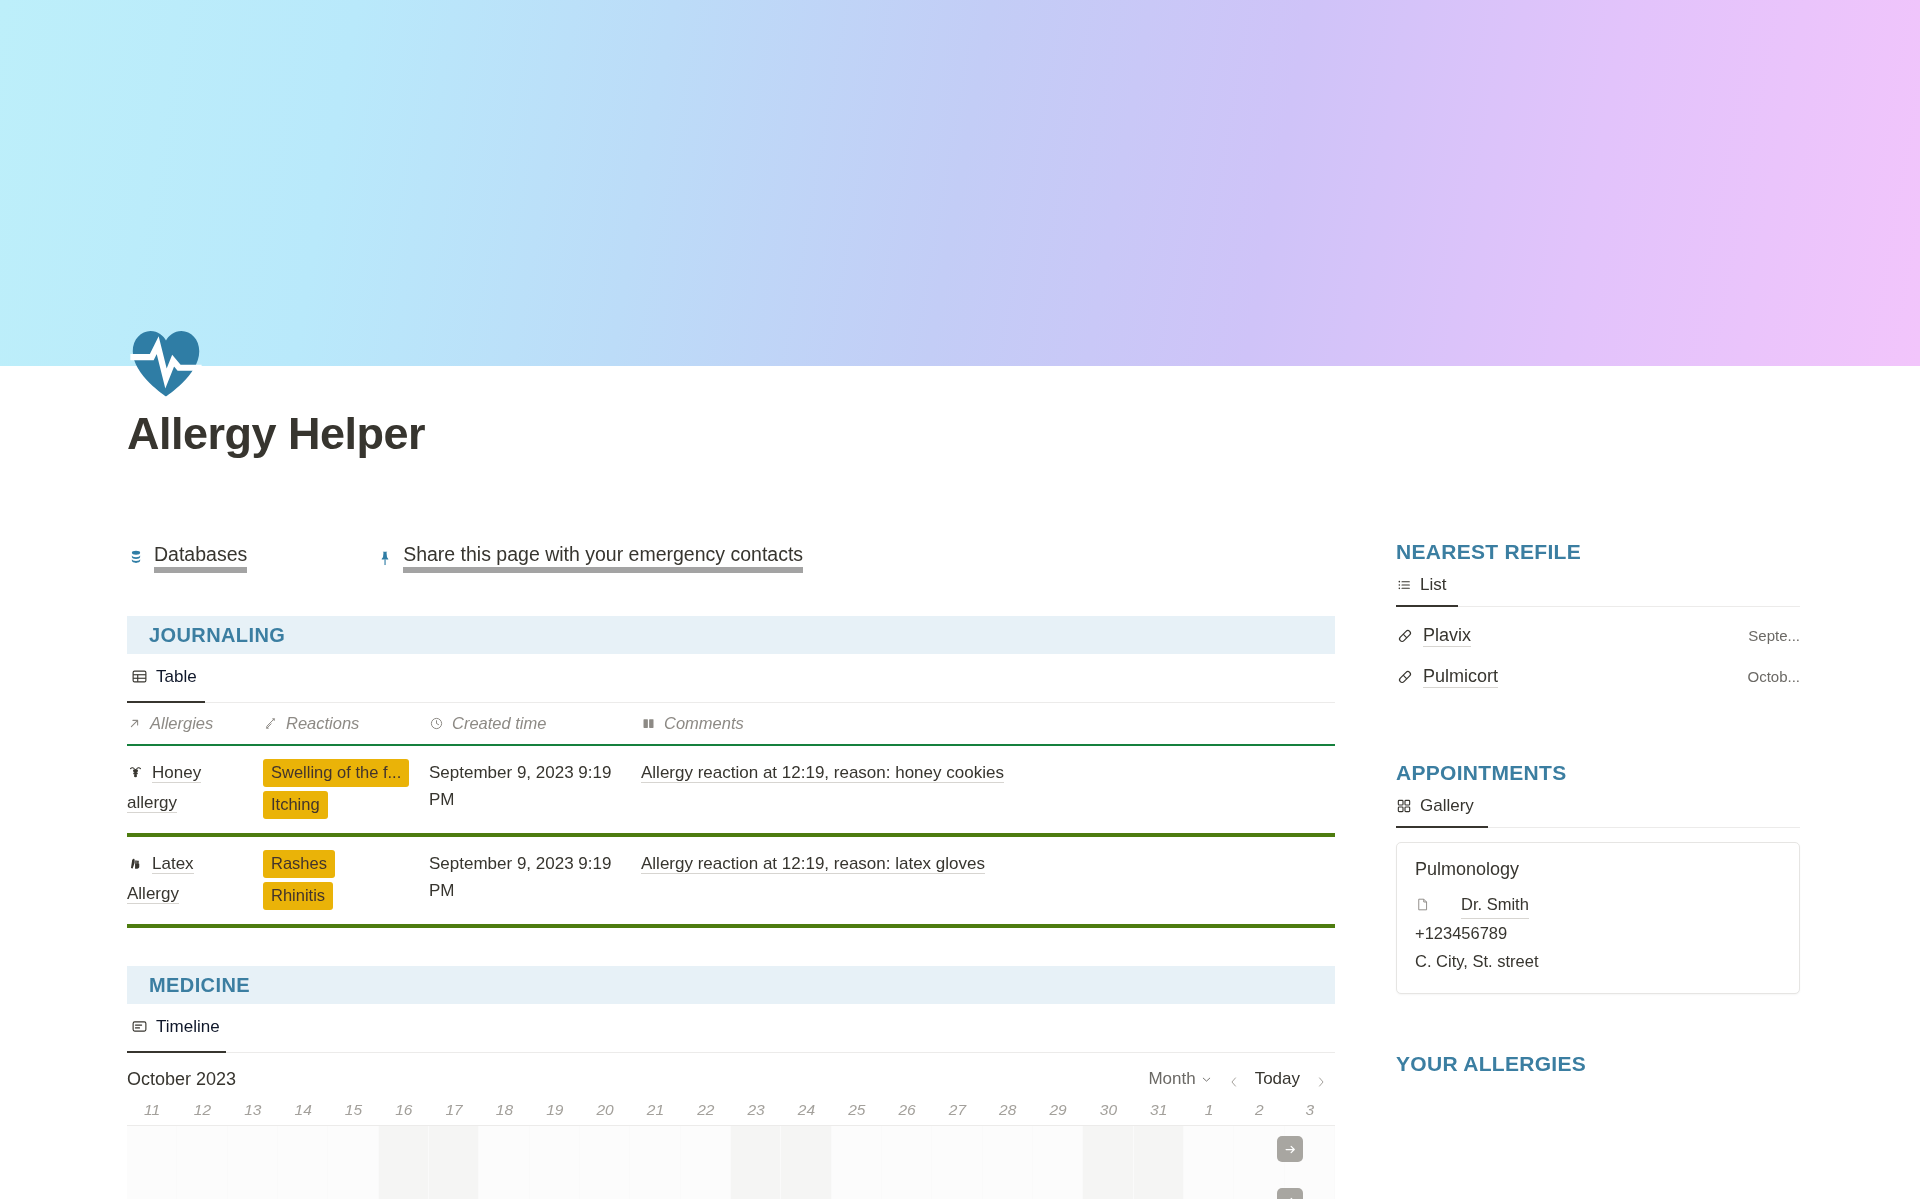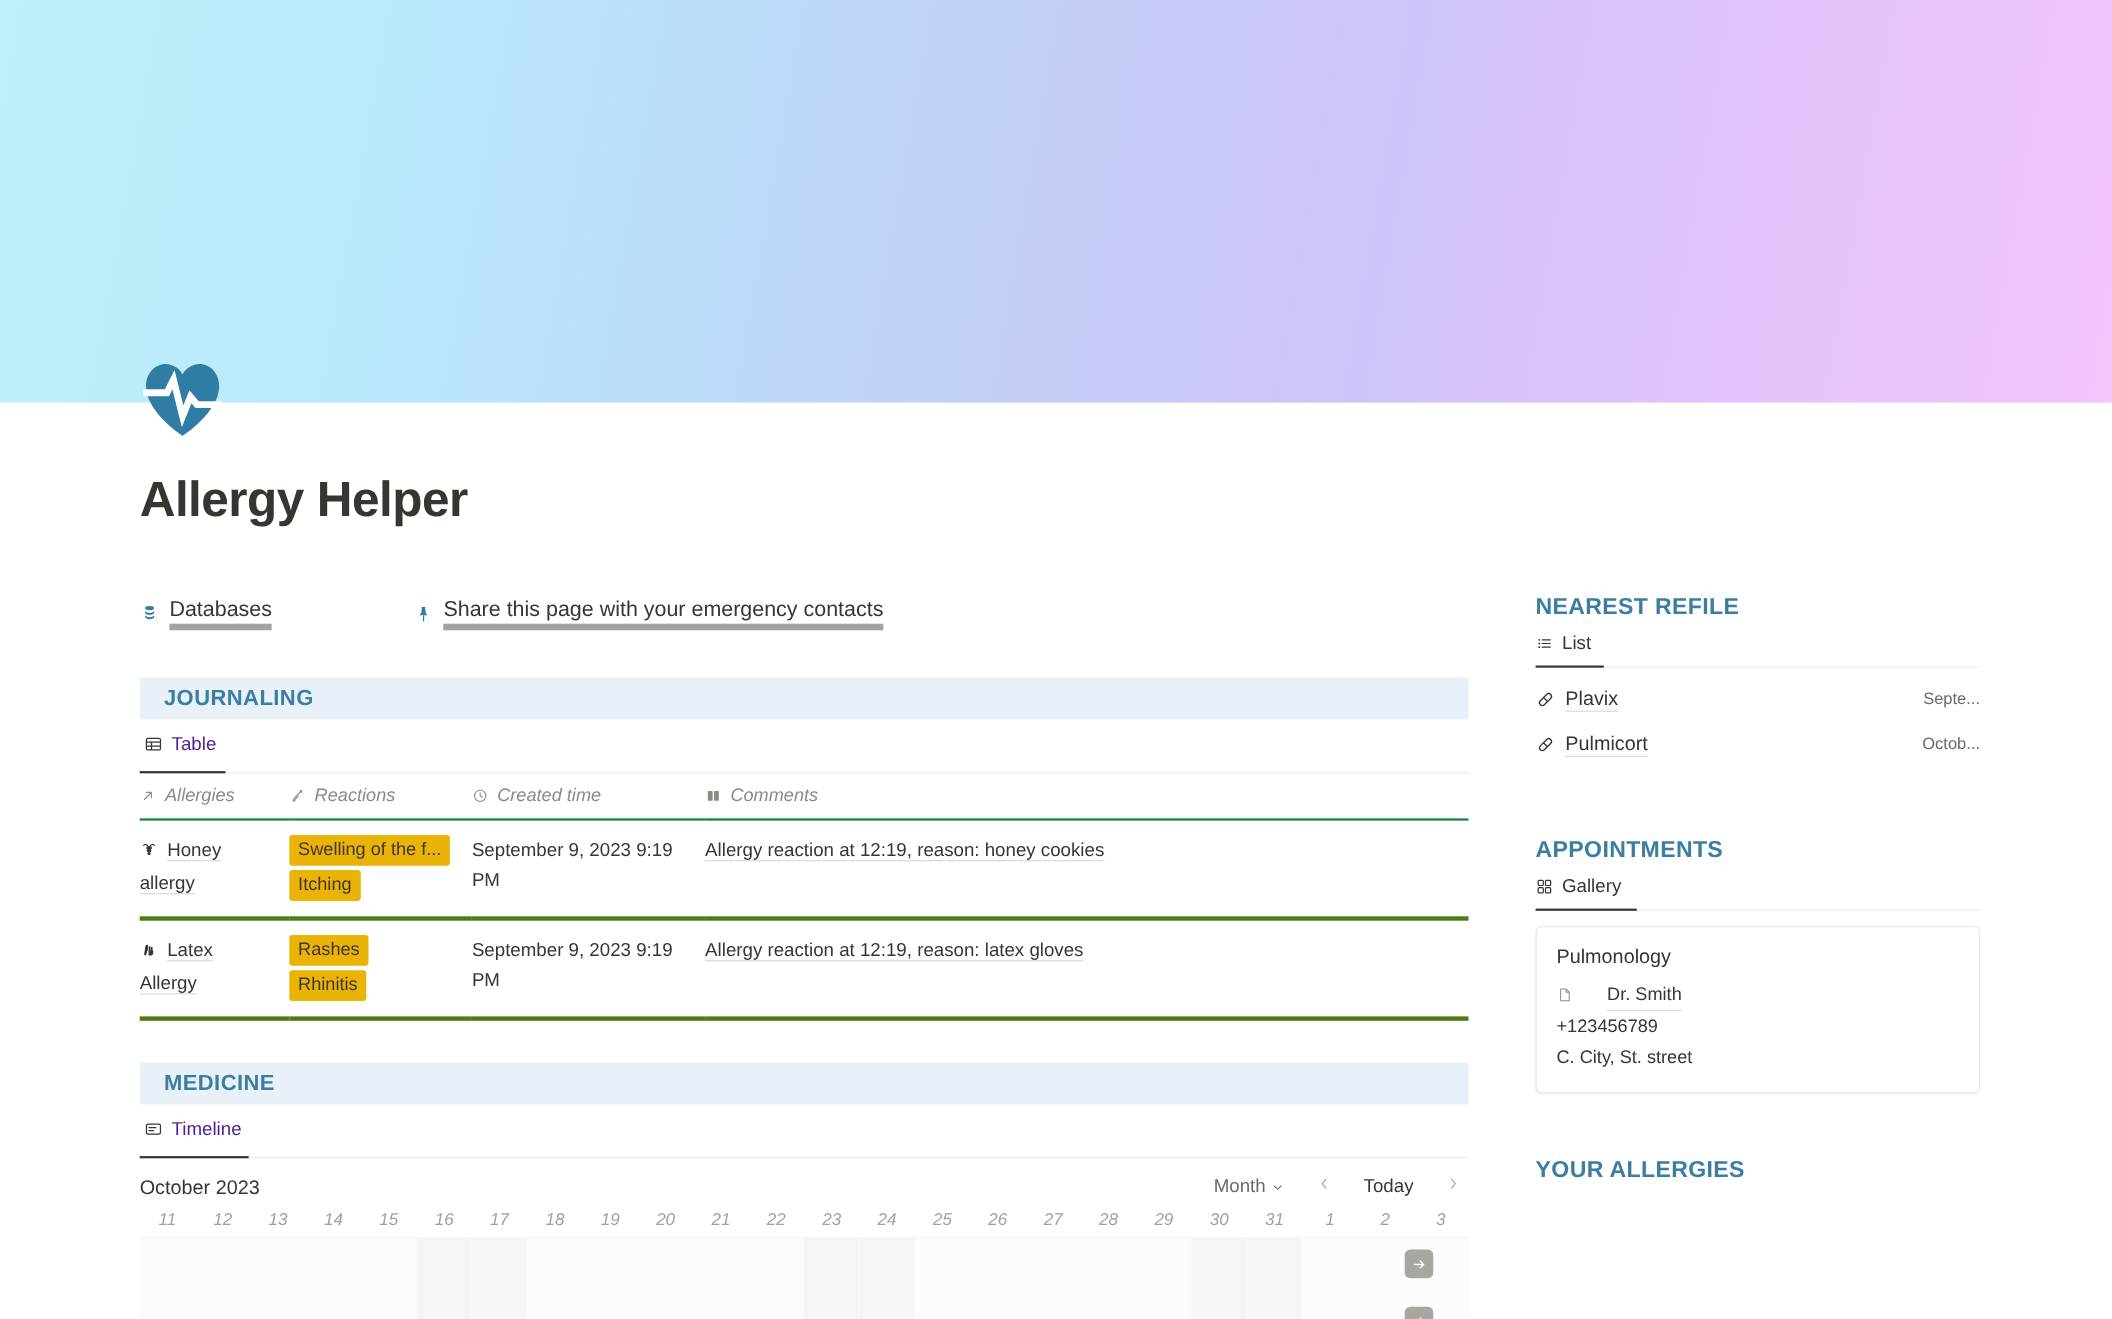--- a/index.html
+++ b/index.html
@@ -25,21 +25,21 @@
   .page-icon {
     position: absolute;
     left: 128px;
     top: 325px;
     width: 76px;
     height: 76px;
   }
   .page-title {
     position: absolute;
     left: 127px;
-    top: 428px;
+    top: 408px;
     font-size: 45px;
     font-weight: bold;
     letter-spacing: -0.5px;
     color: #37352f;
   }
 
   
   .link-row { position: absolute; top: 543px; left: 127px; width: 1200px; height: 30px; }
   .link-item {
     display: inline-flex;
@@ -71,21 +71,21 @@
     letter-spacing: 0.4px;
   }
 
   .view-tabs { height: 48px; position: relative; }
   .view-tab {
     display: inline-flex;
     align-items: center;
     gap: 8px;
     height: 45px;
     font-size: 17px;
-    color: #4c1d95;
+    color: #0f172a;
     padding: 0 4px;
     cursor: pointer;
   }
   .tabs-rule { height: 1px; background: #ecebea; position: relative; }
   .tabs-rule .active-underline {
     position: absolute;
     left: 0; top: -1px;
     height: 2px;
     background: #37352f;
   }
@@ -135,21 +135,21 @@
 
   
   .tl-head {
     display: flex;
     align-items: center;
     justify-content: space-between;
     height: 42px;
     padding-top: 10px;
   }
   .tl-month { font-size: 18px; color: #37352f; }
-  .tl-ctrls { display: flex; align-items: flex-start; gap: 15px; font-size: 17px; color: #6b6965; }
+  .tl-ctrls { display: flex; align-items: flex-end; gap: 0; font-size: 17px; color: #6b6965; }
   .tl-ctrls .btn { padding: 3px 7px; border-radius: 4px; cursor: pointer; display: flex; align-items: center; gap: 4px; }
   .tl-ctrls .today { color: #37352f; font-weight: 500; }
   .tl-dates { display: flex; height: 30px; align-items: center; }
   .tl-dates .d {
     flex: 1 0 0;
     text-align: center;
     font-size: 15.5px;
     color: #a3a09b;
     font-style: italic;
   }

